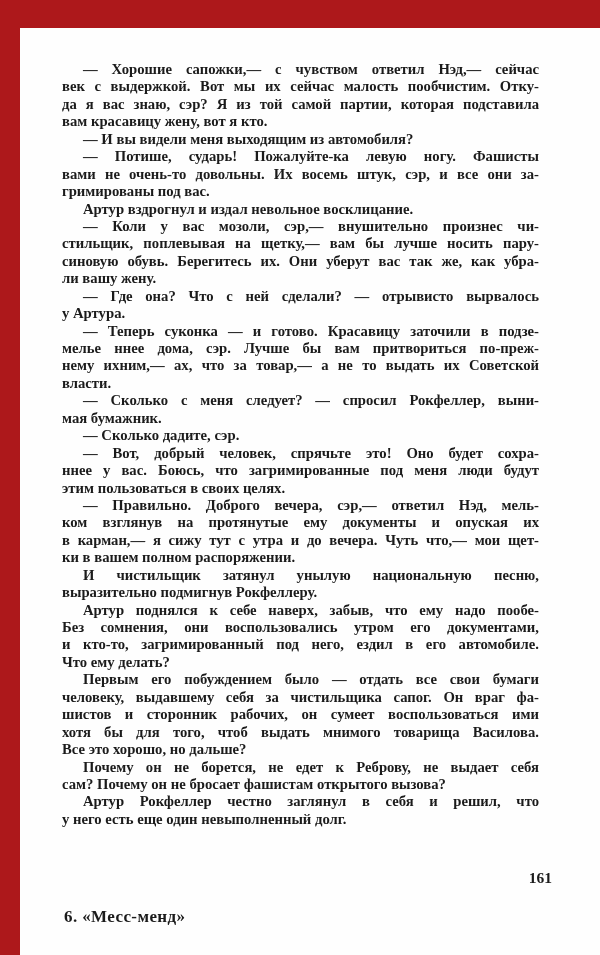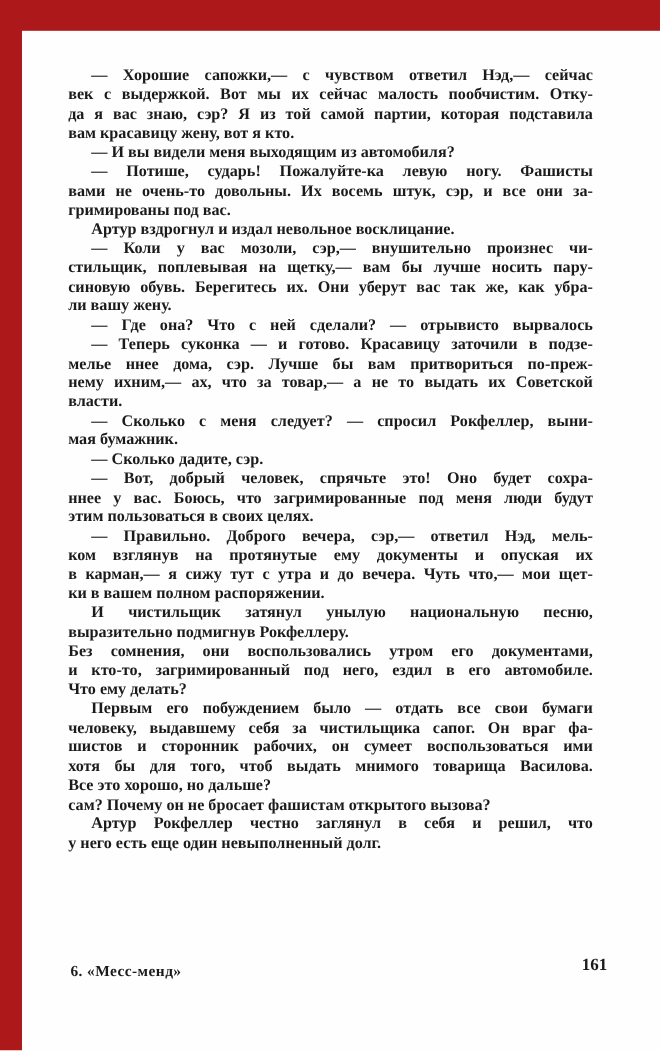--- a/index.html
+++ b/index.html
@@ -45,22 +45,22 @@
     text-align: justify;
     text-align-last: justify;
     white-space: nowrap-off;
     overflow: visible;
   }
   .line.indent { padding-left: 21px; }
   .line.end { text-align-last: left; }
   .footer-signature {
     position: absolute;
     left: 64px;
-    top: 876px;
-    font-size: 14px;
+    top: 907px;
+    font-size: 17px;
     font-weight: 600;
     letter-spacing: 0.4px;
   }
   .footer-page-number {
     position: absolute;
     right: 48px;
     top: 869px;
     font-size: 15.5px;
     font-weight: 600;
   }
@@ -80,44 +80,47 @@
       <div class="line indent end">— И вы видели меня выходящим из автомобиля?</div>
       <div class="line indent">— Потише, сударь! Пожалуйте-ка левую ногу. Фашисты</div>
       <div class="line">вами не очень-то довольны. Их восемь штук, сэр, и все они за-</div>
       <div class="line end">гримированы под вас.</div>
       <div class="line indent end">Артур вздрогнул и издал невольное восклицание.</div>
       <div class="line indent">— Коли у вас мозоли, сэр,— внушительно произнес чи-</div>
       <div class="line">стильщик, поплевывая на щетку,— вам бы лучше носить пару-</div>
       <div class="line">синовую обувь. Берегитесь их. Они уберут вас так же, как убра-</div>
       <div class="line end">ли вашу жену.</div>
       <div class="line indent">— Где она? Что с ней сделали? — отрывисто вырвалось</div>
+      <div class="line end">у Артура.</div>
       <div class="line indent">— Теперь суконка — и готово. Красавицу заточили в подзе-</div>
       <div class="line">мелье ннее дома, сэр. Лучше бы вам притвориться по-преж-</div>
       <div class="line">нему ихним,— ах, что за товар,— а не то выдать их Советской</div>
       <div class="line end">власти.</div>
       <div class="line indent">— Сколько с меня следует? — спросил Рокфеллер, выни-</div>
       <div class="line end">мая бумажник.</div>
       <div class="line indent end">— Сколько дадите, сэр.</div>
       <div class="line indent">— Вот, добрый человек, спрячьте это! Оно будет сохра-</div>
       <div class="line">ннее у вас. Боюсь, что загримированные под меня люди будут</div>
       <div class="line end">этим пользоваться в своих целях.</div>
       <div class="line indent">— Правильно. Доброго вечера, сэр,— ответил Нэд, мель-</div>
       <div class="line">ком взглянув на протянутые ему документы и опуская их</div>
       <div class="line">в карман,— я сижу тут с утра и до вечера. Чуть что,— мои щет-</div>
       <div class="line end">ки в вашем полном распоряжении.</div>
       <div class="line indent">И чистильщик затянул унылую национальную песню,</div>
       <div class="line end">выразительно подмигнув Рокфеллеру.</div>
+      <div class="line indent">Артур поднялся к себе наверх, забыв, что ему надо пообе-</div>
       <div class="line">Без сомнения, они воспользовались утром его документами,</div>
       <div class="line">и кто-то, загримированный под него, ездил в его автомобиле.</div>
       <div class="line end">Что ему делать?</div>
       <div class="line indent">Первым его побуждением было — отдать все свои бумаги</div>
       <div class="line">человеку, выдавшему себя за чистильщика сапог. Он враг фа-</div>
       <div class="line">шистов и сторонник рабочих, он сумеет воспользоваться ими</div>
       <div class="line">хотя бы для того, чтоб выдать мнимого товарища Василова.</div>
       <div class="line end">Все это хорошо, но дальше?</div>
+      <div class="line indent">Почему он не борется, не едет к Реброву, не выдает себя</div>
       <div class="line end">сам? Почему он не бросает фашистам открытого вызова?</div>
       <div class="line indent">Артур Рокфеллер честно заглянул в себя и решил, что</div>
       <div class="line end">у него есть еще один невыполненный долг.</div>
     </main>
 
   <div class="footer-signature">6. «Месс-менд»</div>
 
   <div class="footer-page-number">161</div>
 </div>
 

